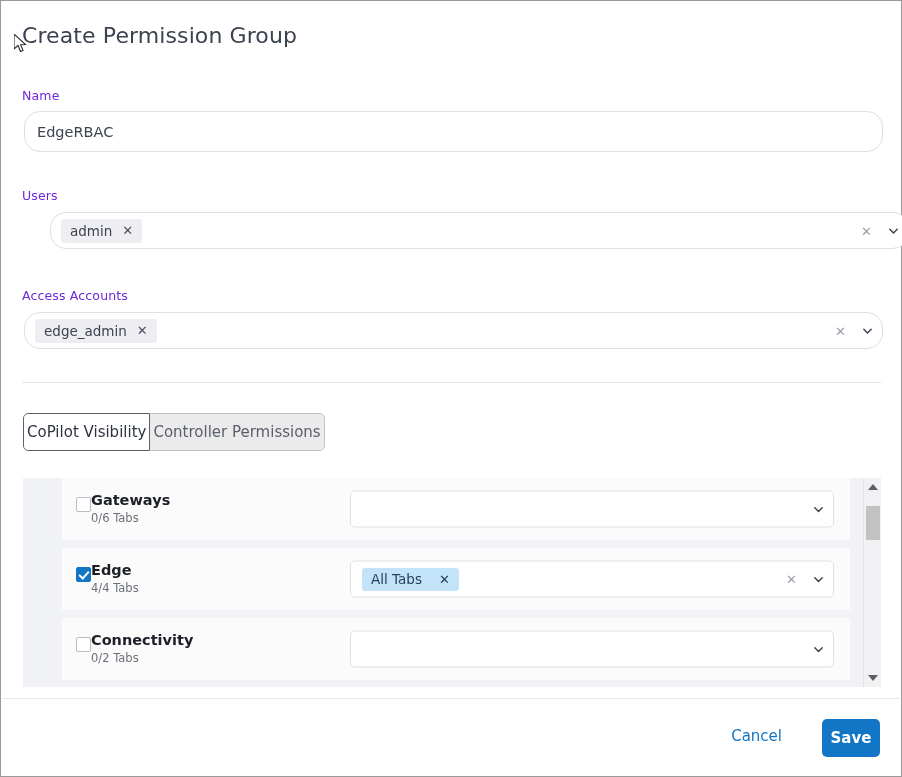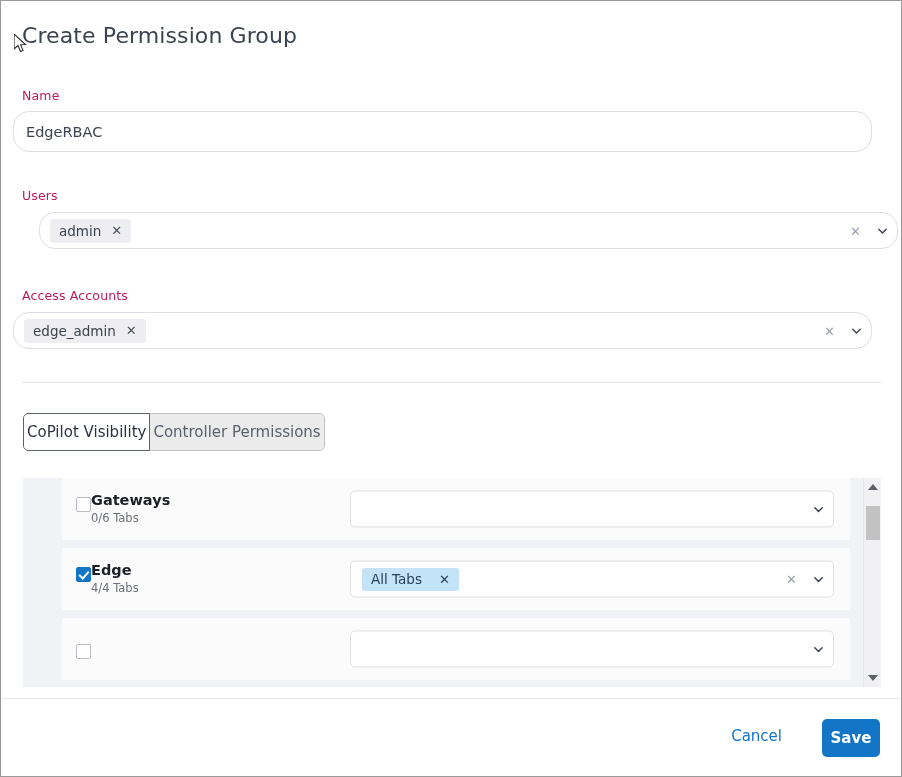--- a/index.html
+++ b/index.html
@@ -42,31 +42,31 @@
     top: 33px;
     width: 14px;
     height: 20px;
     pointer-events: none;
   }
 
   
   .field-label {
     position: absolute;
     font-size: 12.5px;
-    color: #be185d;
+    color: #6d28d9;
     letter-spacing: 0.15px;
     text-align: center;
   }
   .lbl-name  { left: 21px; top: 87px; }
   .lbl-users { left: 21px; top: 187px; }
   .lbl-acct  { left: 21px; top: 287px; }
 
   .input-box {
     position: absolute;
-    left: 12px;
+    left: 23px;
     width: 859px;
     box-sizing: border-box;
     background: #ffffff;
     border: 1px solid #dcdfe4;
     border-radius: 16px;
   }
   .name-box {
     top: 110px;
     height: 41px;
   }
@@ -447,20 +447,24 @@
             </svg>
           </span>
         </div>
       </div>
 
       <div class="row-gap"></div>
 
       <div class="perm-row">
         <div class="row-left">
           <span class="cbx"></span>
+          <span class="row-texts">
+            <span class="row-title">Connectivity</span>
+            <span class="row-sub">0/2 Tabs</span>
+          </span>
         </div>
         <div class="row-select">
           <span class="sel-actions">
             <svg class="chev" viewBox="0 0 12 12">
               <path d="M2 4.2 L6 8.2 L10 4.2" fill="none" stroke="#3c4350" stroke-width="1.6" stroke-linecap="round" stroke-linejoin="round"></path>
             </svg>
           </span>
         </div>
       </div>
 

